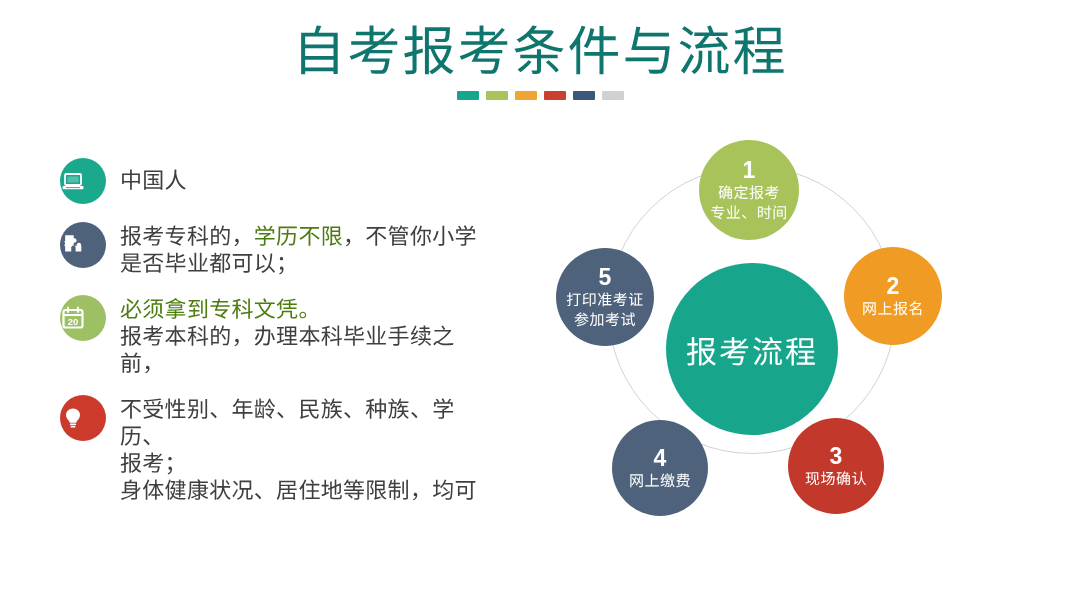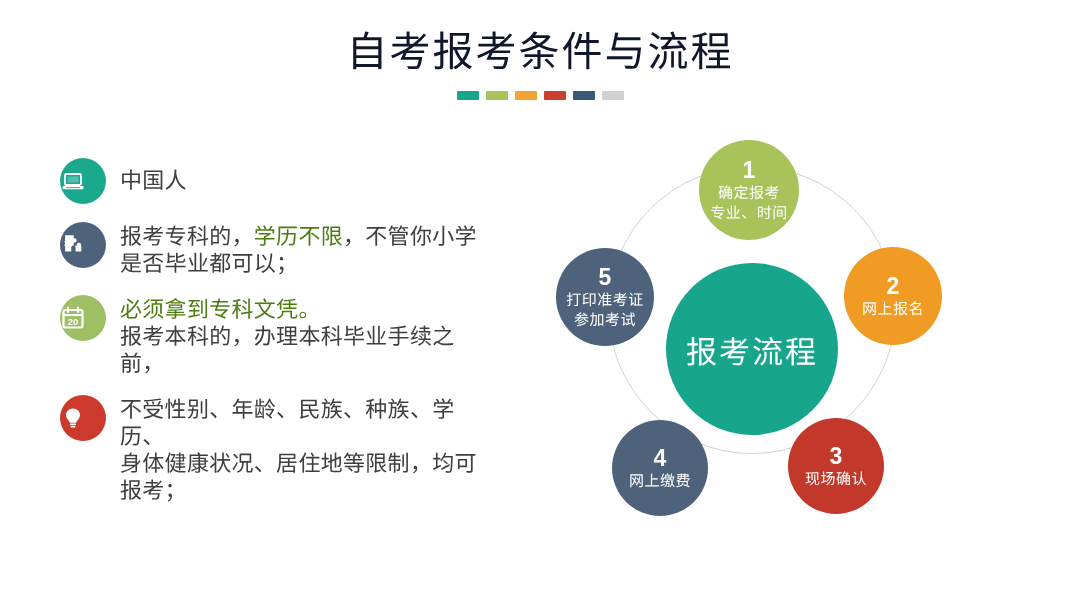--- a/index.html
+++ b/index.html
@@ -17,23 +17,23 @@
   }
 
   
   #title-block {
     position:absolute;
     left:0; top:22px;
     width:1080px;
     text-align:center;
   }
   #page-title {
-    font-size:41px;
+    font-size:53px;
     line-height:60px;
-    color:#0f172a;
+    color:#0f766e;
     letter-spacing:2px;
     font-weight:400;
     white-space:nowrap;
   }
   #title-dashes {
     margin-top:9px;
     display:flex;
     justify-content:center;
     gap:7px;
   }
@@ -181,22 +181,22 @@
       <div class="bullet-row">
         <div class="bullet-icon" style="background: rgb(204, 58, 44);">
           <svg width="26" height="26" viewBox="0 0 26 26">
             <path d="M13 3.5 c-4.1 0-7 3-7 6.6 0 2.6 1.5 4.2 2.6 5.4 0.7 0.8 1 1.4 1.1 2.2 h6.6 c0.1-0.8 0.4-1.4 1.1-2.2 1.1-1.2 2.6-2.8 2.6-5.4 0-3.6-2.9-6.6-7-6.6 Z" fill="#ffffff"></path>
             <rect x="9.9" y="18.6" width="6.2" height="1.6" rx="0.7" fill="#ffffff"></rect>
             <rect x="10.6" y="21" width="4.8" height="1.6" rx="0.7" fill="#ffffff"></rect>
           </svg>
         </div>
         <div class="bullet-text multiline">
           <div><span>不受性别、年龄、民族、种族、学历、</span></div>
+          <div><span>报考；</span></div>
           <div><span>身体健康状况、居住地等限制，均可</span></div>
-          <div><span>报考；</span></div>
         </div>
       </div>
     </div>
 
   <div id="diagram">
     <div id="ring" style="border-color: rgb(207, 211, 214);"></div>
 
     <div class="node" id="node-5" style="background: rgb(79, 98, 123);">
       <span class="num">5</span>
       <span class="cap">打印准考证</span>

